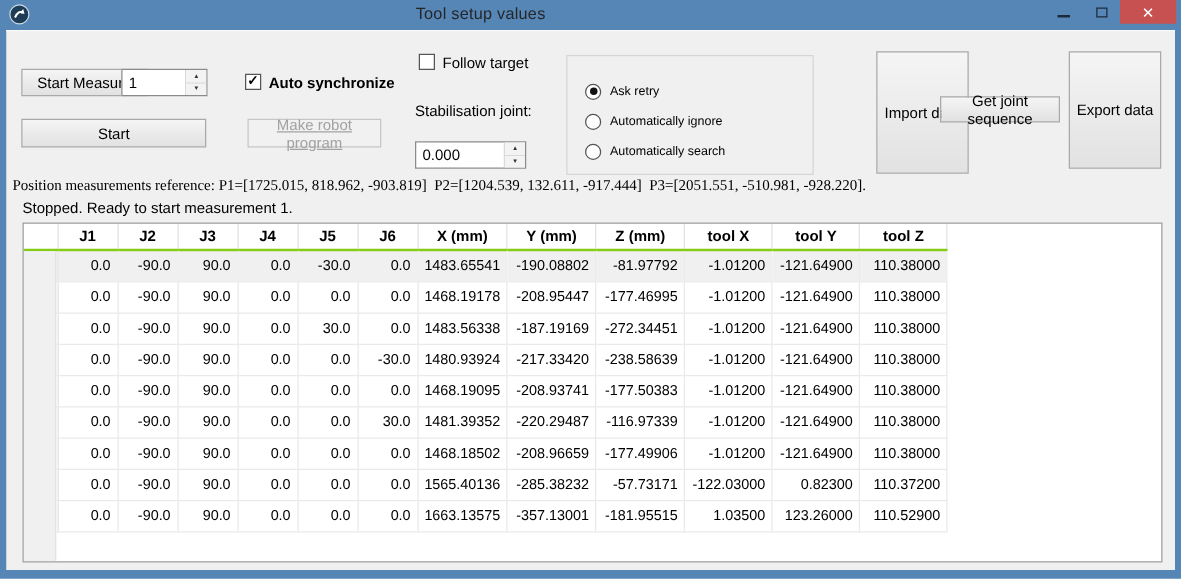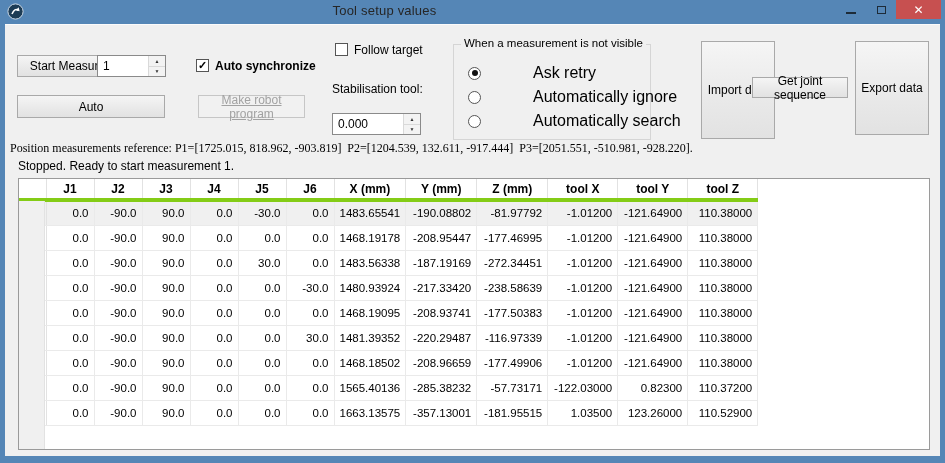--- a/index.html
+++ b/index.html
@@ -86,21 +86,21 @@
     position:absolute; left:7px; top:-8px; background:#f0f0f0; padding:0 3px;
     font-size:11.5px; white-space:nowrap;
   }
   .radio-list { position:absolute; left:14px; top:16px; right:4px; }
   .radio-row { display:flex; align-items:center; gap:7px; height:24px; }
   .radio {
     width:13px; height:13px; border-radius:50%; background:#fff; border:1px solid #555;
     display:flex; align-items:center; justify-content:center; flex:0 0 13px;
   }
   .radio.on::after { content:""; width:6px; height:6px; border-radius:50%; background:#111; }
-  .radio-label { font-size:16px; white-space:nowrap;margin-left:45px; }
+  .radio-label { font-size:10px; white-space:nowrap; }
 
   .static-label { position:absolute; font-size:12px; }
   .lbl-stab  { left:327px; top:57px; }
   .ref-line  { left:5px; top:116px; white-space:pre;font-family:Liberation Serif, serif; }
   .state-line{ left:13px; top:134px; white-space:pre; }
 
   
   .tablewrap {
     position:absolute; left:13px; top:153px; width:912px; height:272px;
     background:#fff; border:1px solid #9a9a9a; overflow:hidden;
@@ -110,21 +110,21 @@
   .grid col.c-j   { width:48px; }
   .grid col.c-xyz { width:71px; }
   .grid col.c-t   { width:70px; }
   .grid th, .grid td {
     font-weight:normal; font-size:11.5px; white-space:nowrap; overflow:hidden;
     border-right:1px solid #eaeaea; border-bottom:1px solid #eaeaea;
     padding:0 5px; height:25px; text-align:right; background:#fff;
   }
   .grid thead th {
     height:21px; font-weight:bold; font-size:12px; text-align:center;
-    border-right:1px solid #e2e2e2; border-bottom:4px solid #84cc16; background:#fff; padding:0 2px;
+    border-right:1px solid #e2e2e2; border-bottom:2px solid #84cc16; background:#fff; padding:0 2px;
   }
   .grid tbody th.rownum {
     text-align:left; padding-left:6px; border-right:1px solid #e2e2e2; background:#fff;
   }
   .grid tr.current td, .grid tr.current th.rownum { background:#f0f0f0; }
   .grid tr.current th.rownum { font-weight:bold; border-left:2px solid #a9c7e2; padding-left:4px; }
   .hdr-strip { position:absolute; left:0; top:22px; width:26px; bottom:0; background:#f0f0f0; border-right:1px solid #e2e2e2; }
 </style>
 </head>
 <body>
@@ -159,40 +159,39 @@
         <span class="spin-up">▲</span>
         <span class="spin-down">▼</span>
       </span>
     </div>
 
     <div class="check-row chk-auto">
       <span class="cb checked"></span>
       <span class="cb-label">Auto synchronize</span>
     </div>
 
-    <div class="btn btn-stop">Auto</div>
+    <div class="btn btn-stop">Start</div>
     <div class="btn btn-make disabled">Make robot program</div>
 
     <div class="check-row chk-follow">
       <span class="cb"></span>
       <span class="cb-label">Follow target</span>
     </div>
 
-    <div class="static-label lbl-stab">Stabilisation tool:</div>
+    <div class="static-label lbl-stab">Stabilisation joint:</div>
 
     <div class="spinbox spin-stab">
       <span class="spin-val">0.000</span>
       <span class="spin-btns">
         <span class="spin-up">▲</span>
         <span class="spin-down">▼</span>
       </span>
     </div>
 
     <div class="groupbox">
-      <span class="group-title">When a measurement is not visible</span>
       <div class="radio-list">
           <div class="radio-row">
             <span class="radio on"></span>
             <span class="radio-label">Ask retry</span>
           </div>
           <div class="radio-row">
             <span class="radio"></span>
             <span class="radio-label">Automatically ignore</span>
           </div>
           <div class="radio-row">

